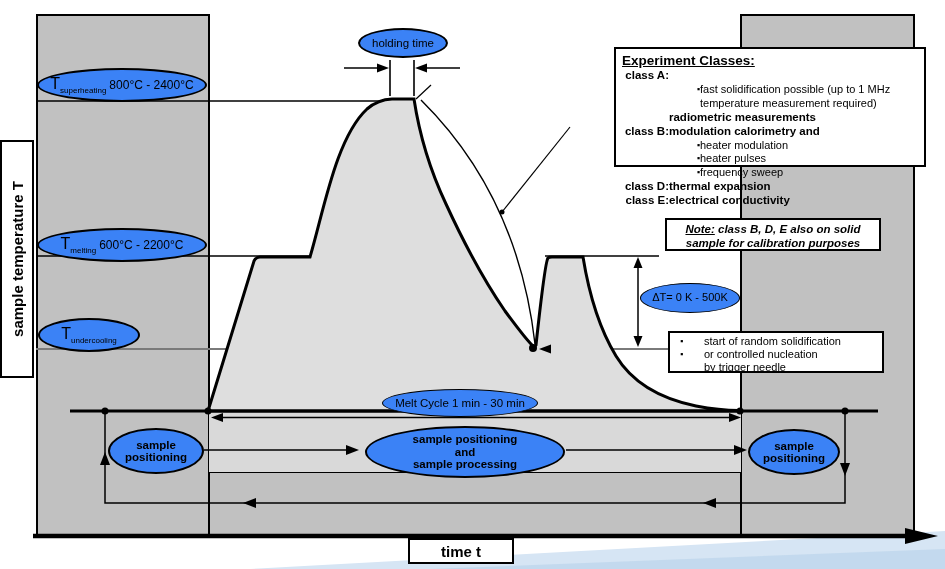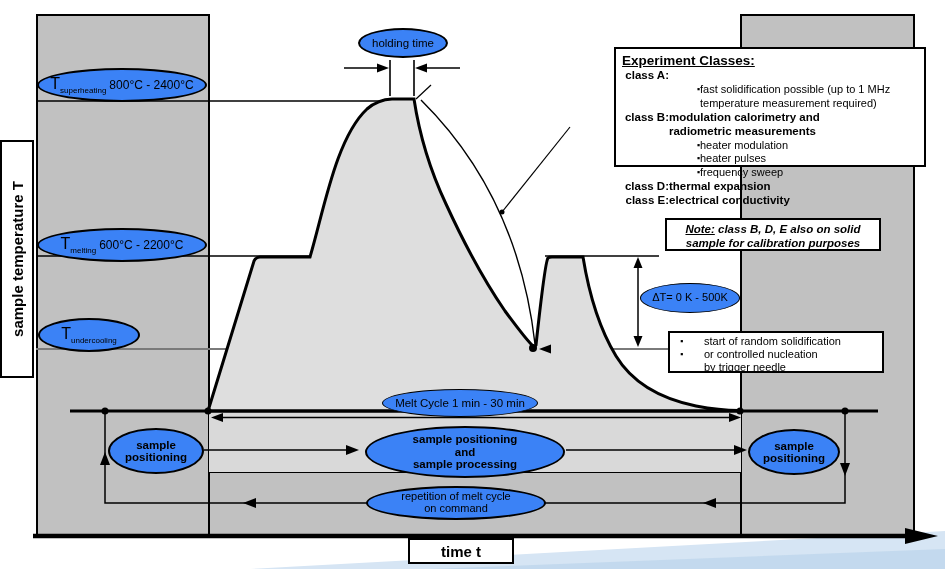--- a/index.html
+++ b/index.html
@@ -154,45 +154,41 @@
   </div>
   <div class="ellipse" id="proc">
     <div>sample positioning</div>
     <div>and</div>
     <div>sample processing</div>
   </div>
   <div class="ellipse" id="posR">
     <div>sample</div>
     <div>positioning</div>
   </div>
-  <div class="ellipse" id="repEl">
-    <div>repetition of melt cycle</div>
-    <div>on command</div>
-  </div>
 
 
   <div class="box" id="classesBox">
     <div class="cx-title">Experiment Classes:</div>
     <div class="cx-row">
         <span class="cx-label">class A:</span>
       </div>
     <div class="cx-row bullet">
         <span class="bl">▪</span>
         <span>fast solidification possible (up to 1 MHz</span>
       </div>
     <div class="cx-row bulletcont">
         <span>temperature measurement required)</span>
       </div>
     <div class="cx-row">
+        <span class="cx-label"></span>
+        <span>radiometric measurements</span>
+      </div>
+    <div class="cx-row">
         <span class="cx-label">class B:</span>
         <span>modulation calorimetry and</span>
-      </div>
-    <div class="cx-row">
-        <span class="cx-label"></span>
-        <span>radiometric measurements</span>
       </div>
     <div class="cx-row bullet">
         <span class="bl">▪</span>
         <span>heater modulation</span>
       </div>
     <div class="cx-row bullet">
         <span class="bl">▪</span>
         <span>heater pulses</span>
       </div>
     <div class="cx-row bullet">

